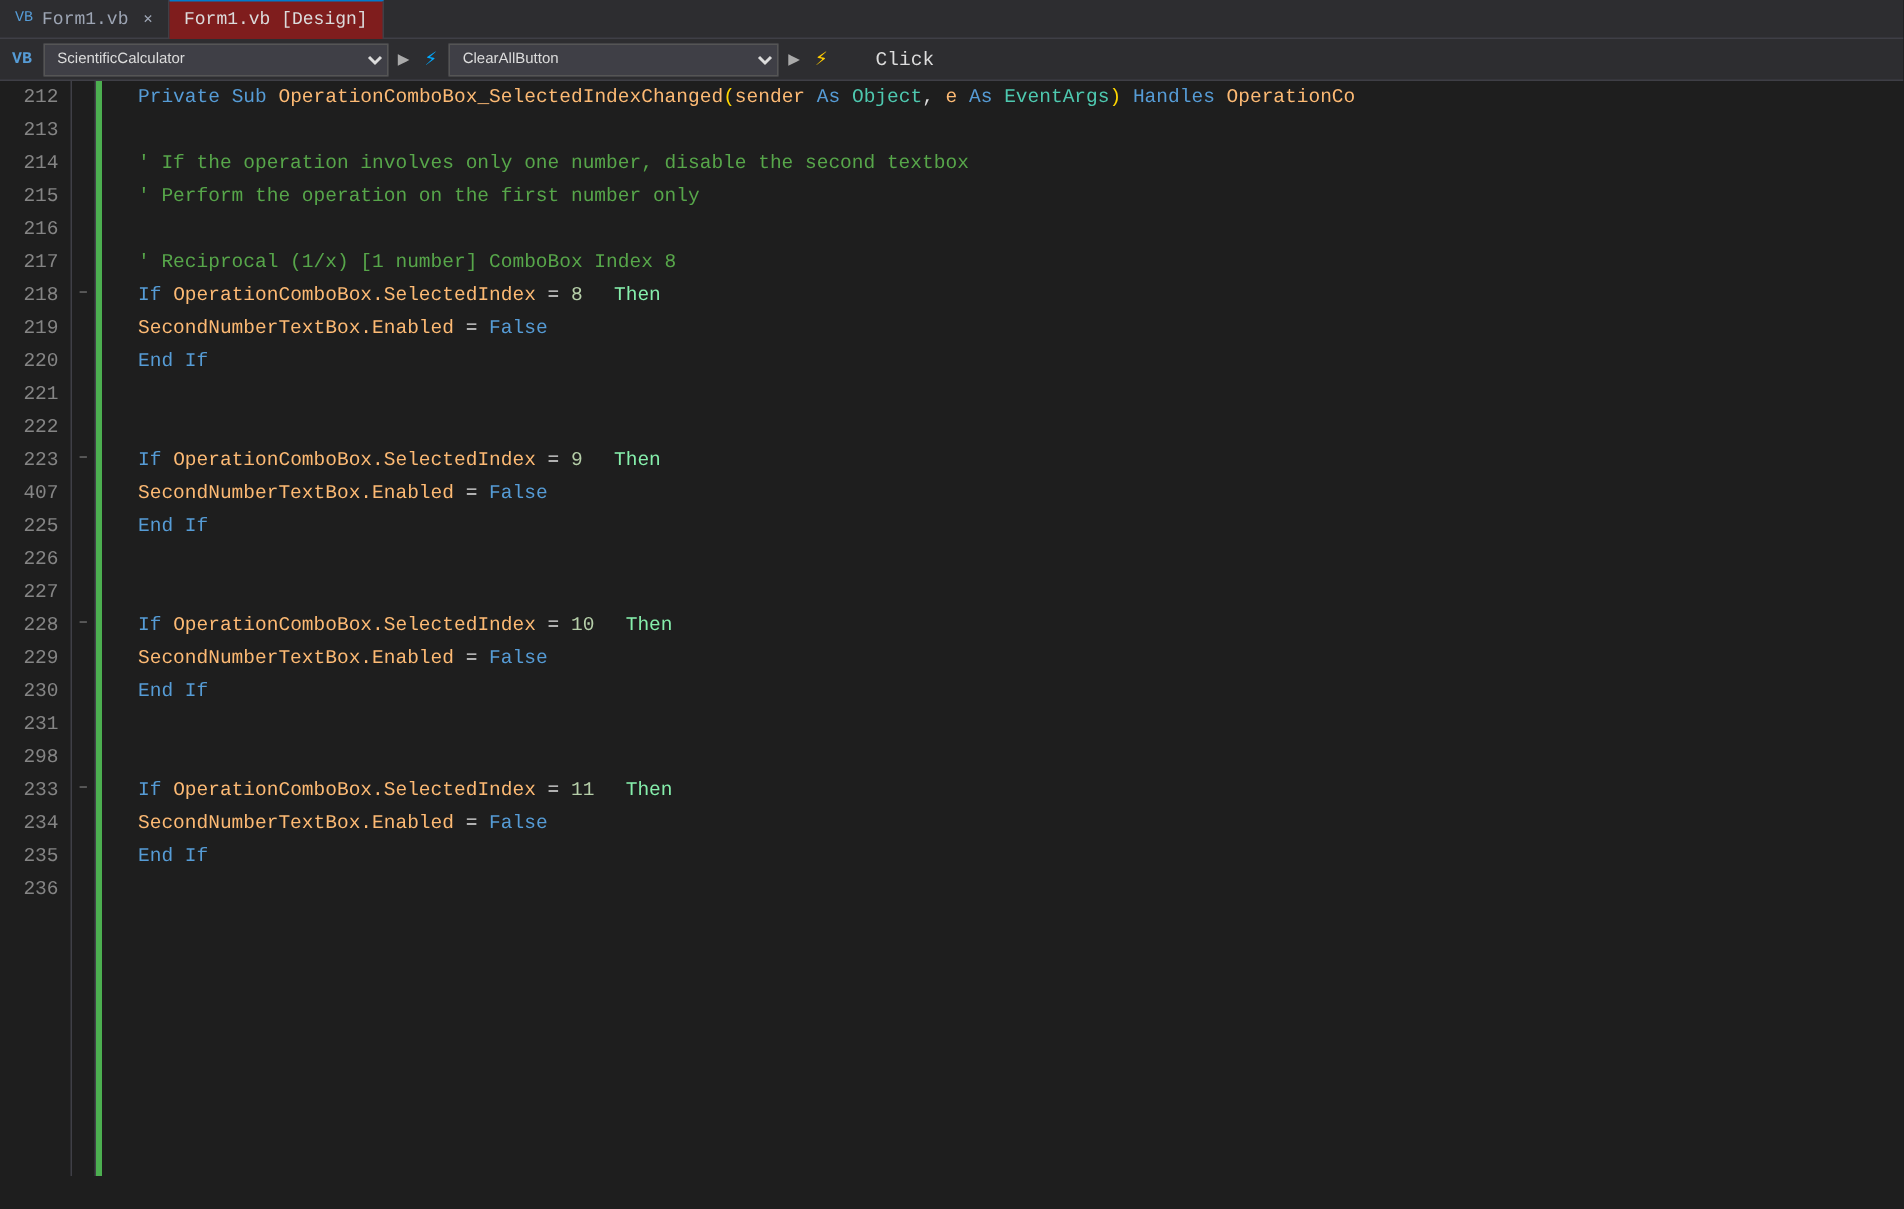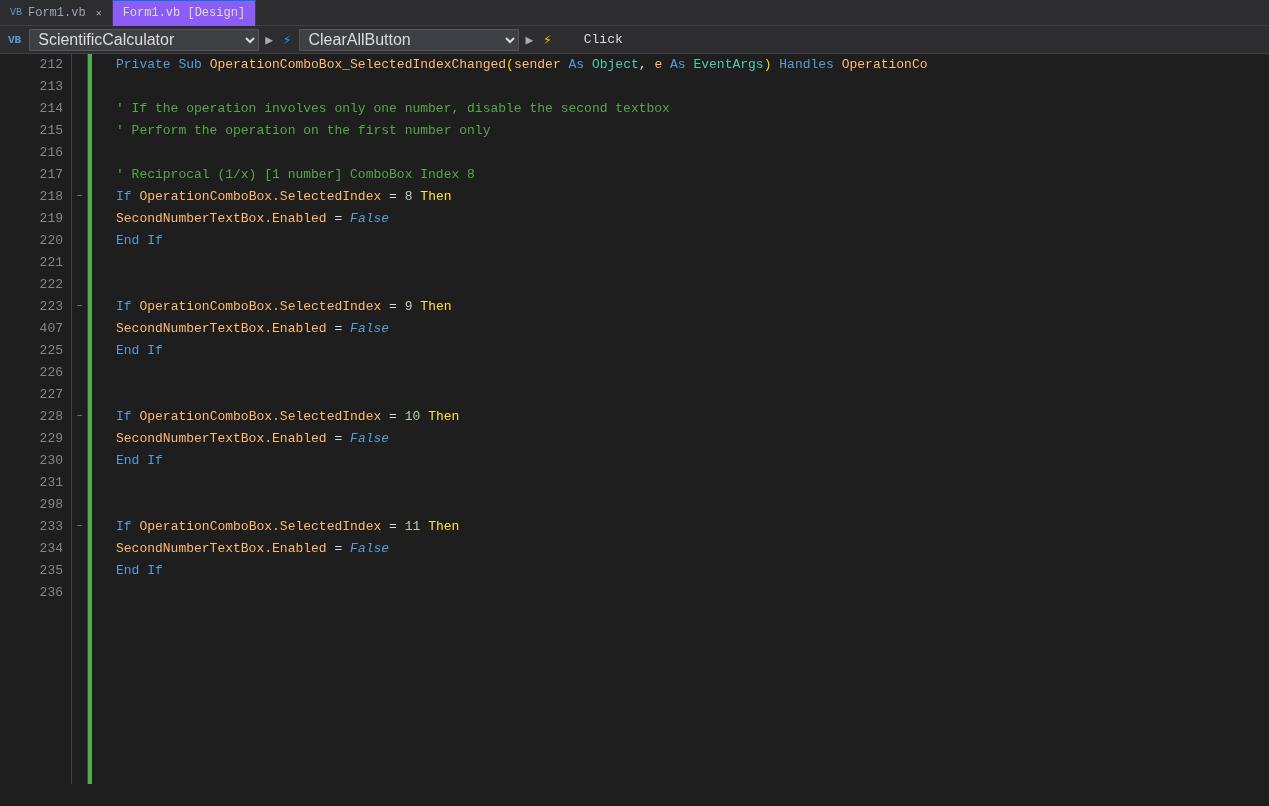--- a/index.html
+++ b/index.html
@@ -24,21 +24,21 @@
       padding: 0 10px;
       display: flex;
       align-items: center;
       font-size: 12px;
       color: #9da5b4;
       cursor: pointer;
       gap: 6px;
       border-right: 1px solid #3f3f46;
     }
     .tab.active {
-      background: #8b5cf6;
+      background: #7f1d1d;
       color: #dcdcdc;
       border-top: 1px solid #007acc;
     }
     .tab-icon {
       color: #569cd6;
       font-size: 10px;
     }
     .tab-close {
       font-size: 10px;
       color: #9da5b4;
@@ -53,21 +53,21 @@
       align-items: center;
       padding: 0 4px;
       gap: 4px;
       border-bottom: 1px solid #3f3f46;
     }
     .toolbar-select {
       height: 22px;
       background: #3f3f46;
       color: #dcdcdc;
       border: 1px solid #555;
-      font-size: 16px;
+      font-size: 10px;
       padding: 0 4px;
       cursor: pointer;
     }
     .toolbar-select.class-select { width: 230px; }
     .toolbar-select.method-select { width: 220px; }
     .toolbar-label {
       font-size: 13px;
       color: #dcdcdc;
       margin-left: 24px;
     }
@@ -83,21 +83,20 @@
     
     .line-numbers {
       background: #1e1e1e;
       color: #858585;
       text-align: right;
       padding: 0 8px;
       min-width: 48px;
       user-select: none;
       border-right: 1px solid #3f3f46;
       overflow: hidden;
-      margin-left: 24px;
     }
     .line-number {
       height: 22px;
       line-height: 22px;
       font-size: 13px;
     }
 
     
     .gutter {
       background: #1e1e1e;
@@ -131,27 +130,27 @@
       padding-left: 8px;
       display: flex;
       align-items: flex-end;
     }
 
     
     .indent { display: inline-block; width: 16px; }
 
     
     .kw-blue { color: #569cd6; }        
-    .kw-purple { color: #fde047; }      
+    .kw-purple { color: #86efac; margin-left: 13px; }      
     .comment { color: #57a64a; }
     .number { color: #b5cea8; }
     .class-name { color: #4ec9b0; }
     .operator { color: #dcdcdc; }
     .paren { color: #ffd700; }
-    .bool-false { color: #569cd6; font-style: italic; }
+    .bool-false { color: #569cd6; }
     .identifier { color: #fdba74; }
   </style>
 </head>
 <body>
 
 <div class="tab-bar">
   <div class="tab">
     <span class="tab-icon">VB</span>
     <span>Form1.vb</span>
     <span class="tab-close">✕</span>

